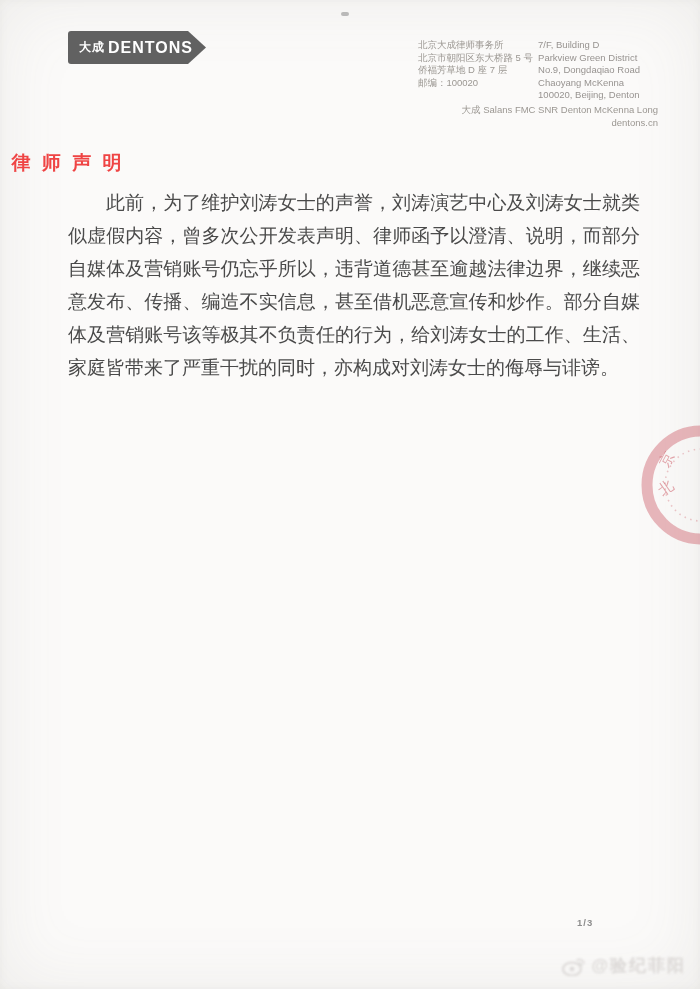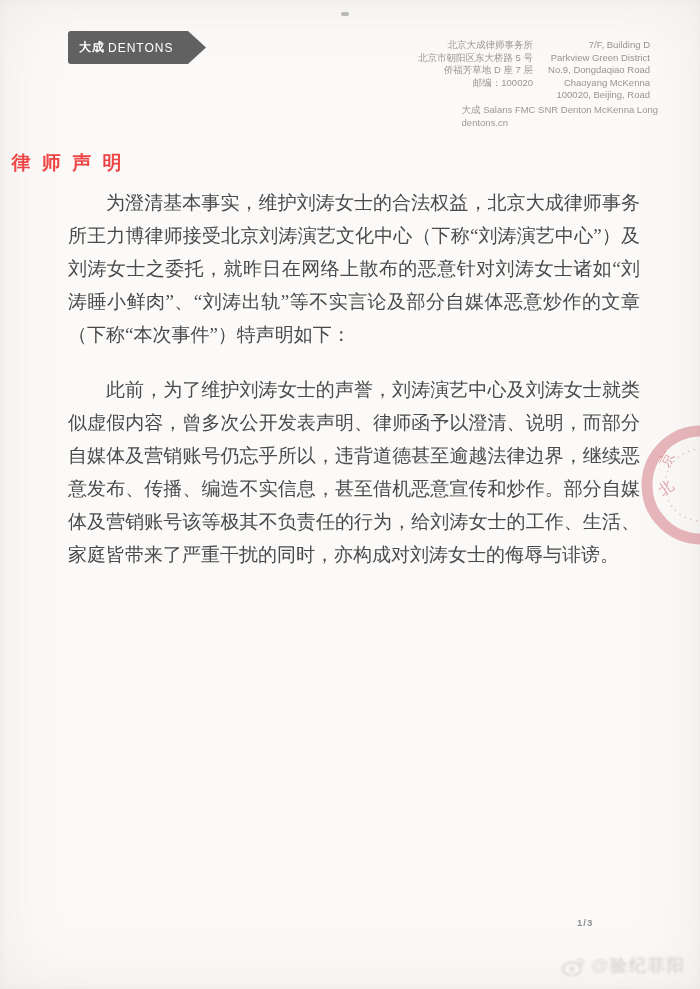--- a/index.html
+++ b/index.html
@@ -20,32 +20,32 @@
   
   .logo{
     position:absolute;left:68px;top:31px;width:138px;height:33px;
     background:#616161;color:#ffffff;
     display:flex;align-items:center;padding-left:11px;box-sizing:border-box;
     clip-path:polygon(0 0,120px 0,138px 50%,120px 100%,0 100%);
     border-radius:3px 0 0 3px;
     filter:blur(0.3px);
   }
   .logo .cn{font-size:12px;font-weight:bold;margin-right:3px;letter-spacing:1px;text-align:right;}
-  .logo .en{font-size:12px;font-weight:normal;letter-spacing:1px;font-family:"Liberation Sans","DejaVu Sans",sans-serif;}
+  .logo .en{font-size:16px;font-weight:bold;letter-spacing:1px;font-family:"Liberation Sans","DejaVu Sans",sans-serif;}
 
   .addr{
-    position:absolute;text-align:right;
+    position:absolute;
     font-family:"Liberation Sans","DejaVu Sans",sans-serif;
     font-size:9.5px;line-height:12.5px;color:#9b9792;
     filter:blur(0.3px);
   }
   .addr-cn{top:39px;right:167px;}
-  .addr-en{top:39px;right:50px;color:#979390;}
+  .addr-en{top:39px;right:60px;color:#979390;}
   .tagline{
-    position:absolute;top:104px;right:42px;text-align:left;
+    position:absolute;top:104px;right:42px;text-align:right;
     font-family:"Liberation Sans","DejaVu Sans",sans-serif;
     font-size:9.5px;line-height:12.5px;color:#9b9792;
     filter:blur(0.3px);
   }
 
   
   .doc-title{
     position:absolute;top:150px;left:0;width:100%;
     text-align:left;font-size:19px;font-weight:bold;color:#ef4444;
     letter-spacing:0.6em;text-indent:0.6em;
@@ -96,32 +96,31 @@
   <div>北京市朝阳区东大桥路 5 号</div>
   <div>侨福芳草地 D 座 7 层</div>
   <div>邮编：100020</div>
 </div>
 
 <div class="addr addr-en">
   <div>7/F, Building D</div>
   <div>Parkview Green District</div>
   <div>No.9, Dongdaqiao Road</div>
   <div>Chaoyang McKenna</div>
-  <div>100020, Beijing, Road</div>
+  <div>100020, Beijing, Denton</div>
 </div>
 
 <div class="tagline">
   <div>大成 Salans FMC SNR Denton McKenna Long</div>
   <div>dentons.cn</div>
 </div>
 
 <div class="doc-title">律师声明</div>
 
 <div class="doc-body">
-  <p>为澄清基本事实，维护刘涛女士的合法权益，北京大成律师事务所王力博律师接受北京刘涛演艺文化中心（下称“刘涛演艺中心”）及刘涛女士之委托，就昨日在网络上散布的恶意针对刘涛女士诸如“刘涛睡小鲜肉”、“刘涛出轨”等不实言论及部分自媒体恶意炒作的文章（下称“本次事件”）特声明如下：</p>
   <p>此前，为了维护刘涛女士的声誉，刘涛演艺中心及刘涛女士就类似虚假内容，曾多次公开发表声明、律师函予以澄清、说明，而部分自媒体及营销账号仍忘乎所以，违背道德甚至逾越法律边界，继续恶意发布、传播、编造不实信息，甚至借机恶意宣传和炒作。部分自媒体及营销账号该等极其不负责任的行为，给刘涛女士的工作、生活、家庭皆带来了严重干扰的同时，亦构成对刘涛女士的侮辱与诽谤。</p>
 </div>
 
 <div class="seal">
   <svg width="60" height="126" viewBox="0 0 60 126">
     <circle cx="61" cy="61" r="54" fill="none" stroke="rgba(200,74,86,0.45)" stroke-width="11"></circle>
     <circle cx="61" cy="61" r="36" fill="none" stroke="rgba(200,74,86,0.35)" stroke-width="1.6" stroke-dasharray="1.5 4.5"></circle>
     <text x="20" y="44" font-size="15" fill="rgba(198,70,82,0.55)" transform="rotate(-62 24 38)">京</text>
     <text x="18" y="70" font-size="15" fill="rgba(198,70,82,0.55)" transform="rotate(-35 24 64)">北</text>
   </svg>

